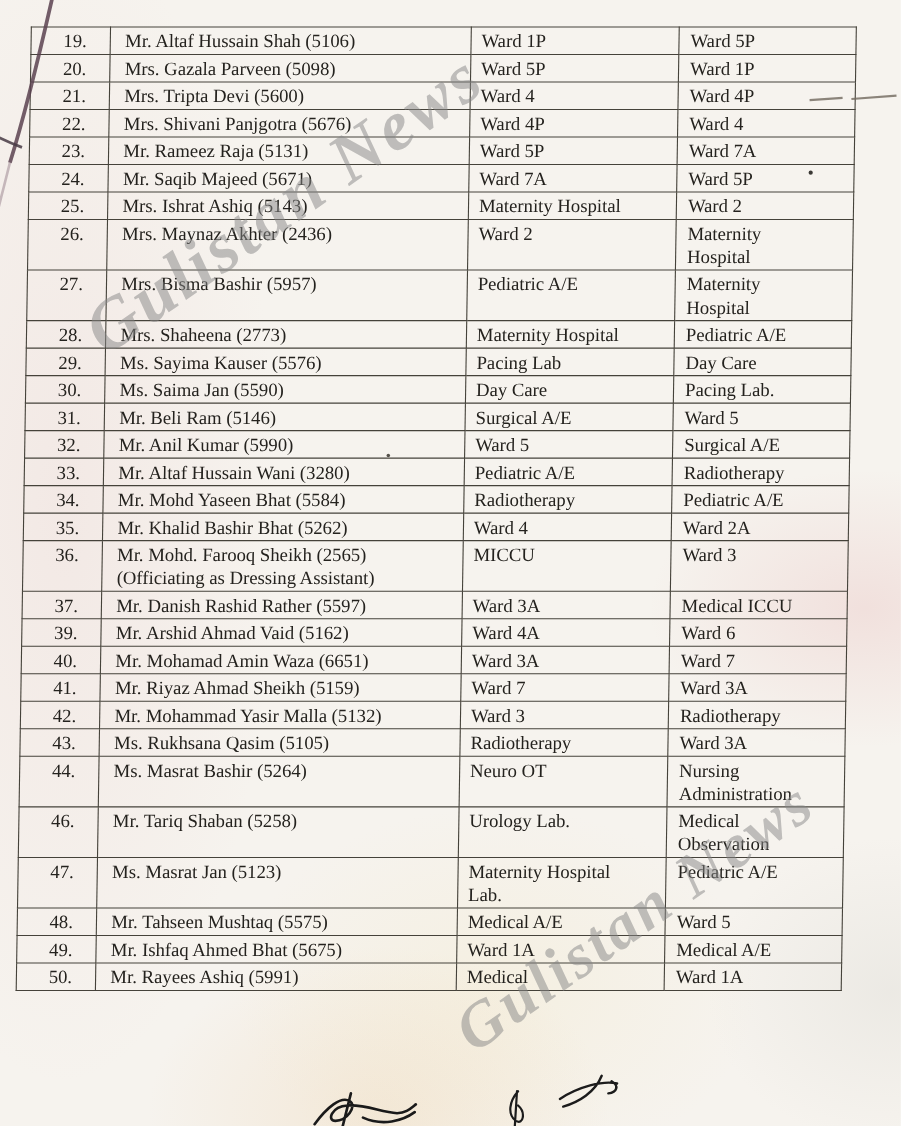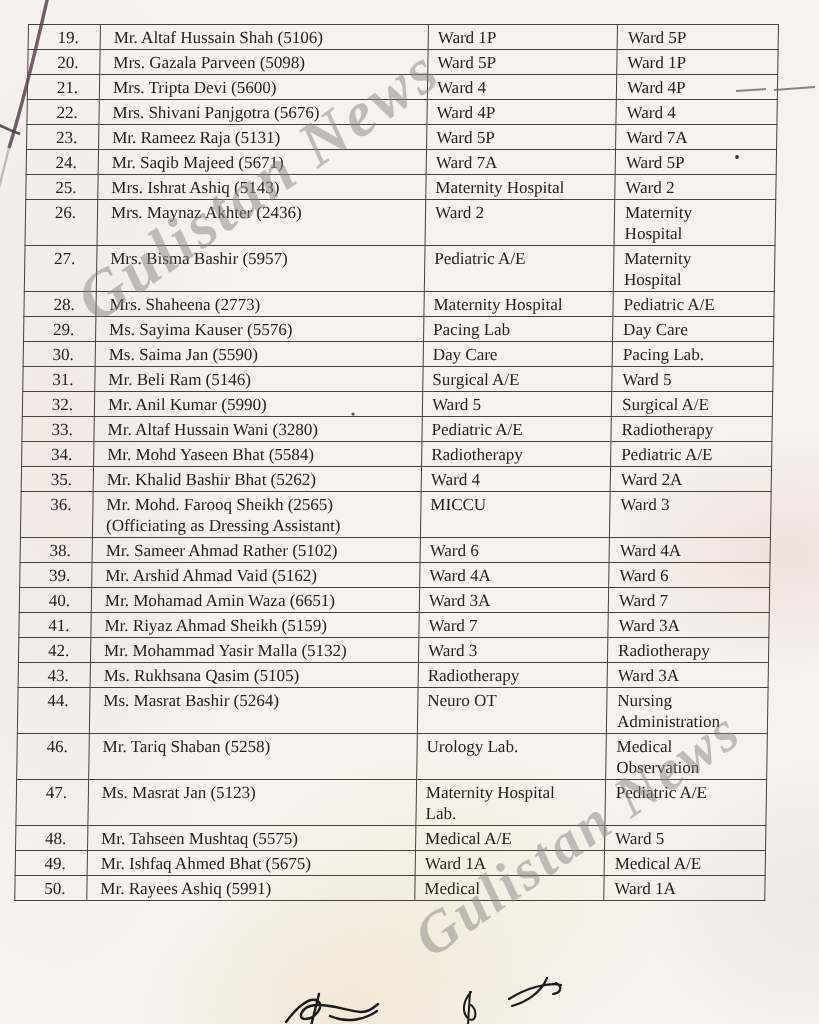--- a/index.html
+++ b/index.html
@@ -182,24 +182,24 @@
             <td class="c3">Ward 2A</td>
           </tr>
           <tr>
             <td class="c0">36.</td>
             <td class="c1">Mr. Mohd. Farooq Sheikh (2565)
 (Officiating as Dressing Assistant)</td>
             <td class="c2">MICCU</td>
             <td class="c3">Ward 3</td>
           </tr>
           <tr>
-            <td class="c0">38.</td>
-            <td class="c1">Mr. Sameer Ahmad Rather (5102)</td>
-            <td class="c2">Ward 6</td>
-            <td class="c3">Ward 4A</td>
+            <td class="c0">37.</td>
+            <td class="c1">Mr. Danish Rashid Rather (5597)</td>
+            <td class="c2">Ward 3A</td>
+            <td class="c3">Medical ICCU</td>
           </tr>
           <tr>
             <td class="c0">39.</td>
             <td class="c1">Mr. Arshid Ahmad Vaid (5162)</td>
             <td class="c2">Ward 4A</td>
             <td class="c3">Ward 6</td>
           </tr>
           <tr>
             <td class="c0">40.</td>
             <td class="c1">Mr. Mohamad Amin Waza (6651)</td>

